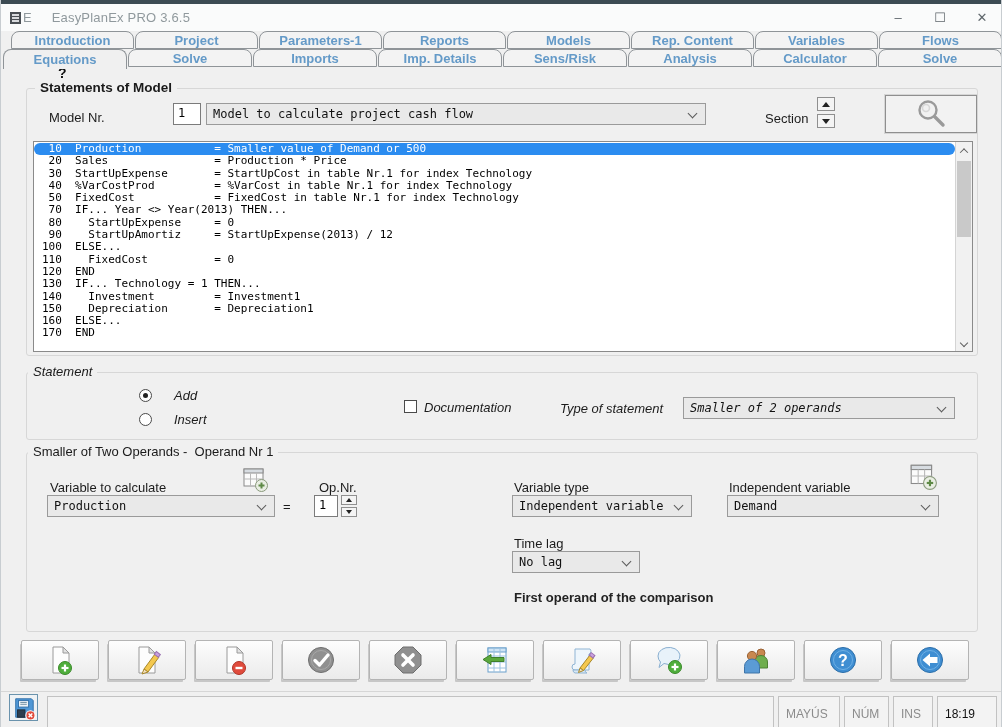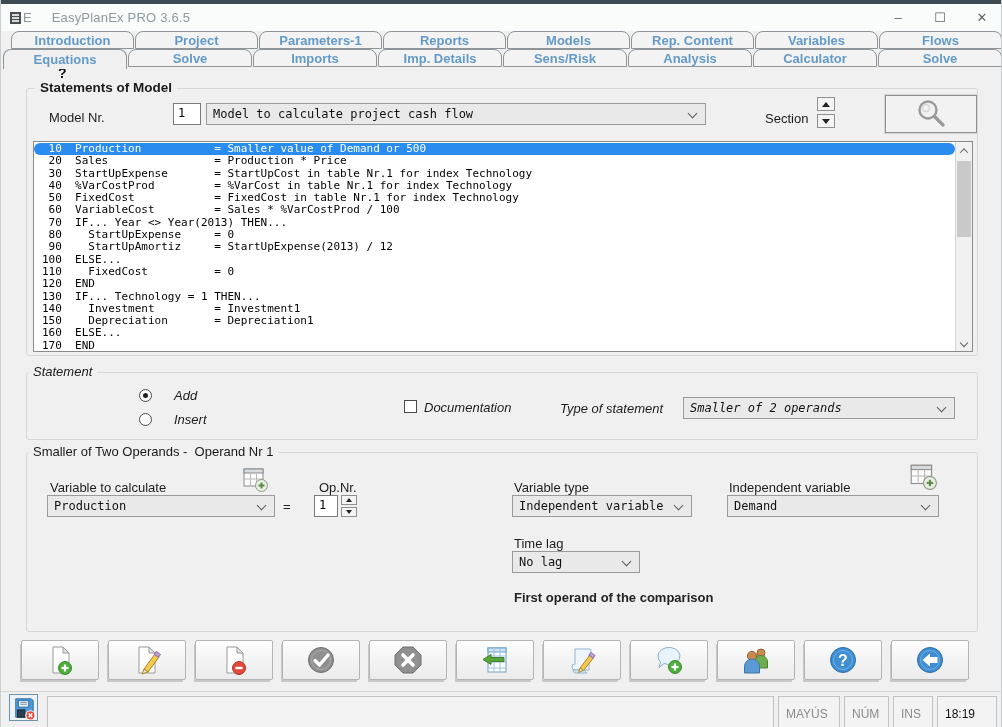--- a/index.html
+++ b/index.html
@@ -137,21 +137,20 @@
       </svg>
     </div>
 
     <div class="stmt-list" style="left:6px; top:52px; width:940px; height:211px;">
       <div class="stmt-rows">
         <div class="stmt-row selected"> 10  Production           = Smaller value of Demand or 500</div>
         <div class="stmt-row"> 20  Sales                = Production * Price</div>
         <div class="stmt-row"> 30  StartUpExpense       = StartUpCost in table Nr.1 for index Technology</div>
         <div class="stmt-row"> 40  %VarCostProd         = %VarCost in table Nr.1 for index Technology</div>
         <div class="stmt-row"> 50  FixedCost            = FixedCost in table Nr.1 for index Technology</div>
-        <div class="stmt-row"> 60  VariableCost         = Sales * %VarCostProd / 100</div>
         <div class="stmt-row"> 70  IF... Year &lt;&gt; Year(2013) THEN...</div>
         <div class="stmt-row"> 80    StartUpExpense     = 0</div>
         <div class="stmt-row"> 90    StartUpAmortiz     = StartUpExpense(2013) / 12</div>
         <div class="stmt-row">100  ELSE...</div>
         <div class="stmt-row">110    FixedCost          = 0</div>
         <div class="stmt-row">120  END</div>
         <div class="stmt-row">130  IF... Technology = 1 THEN...</div>
         <div class="stmt-row">140    Investment         = Investment1</div>
         <div class="stmt-row">150    Depreciation       = Depreciation1</div>
         <div class="stmt-row">160  ELSE...</div>

